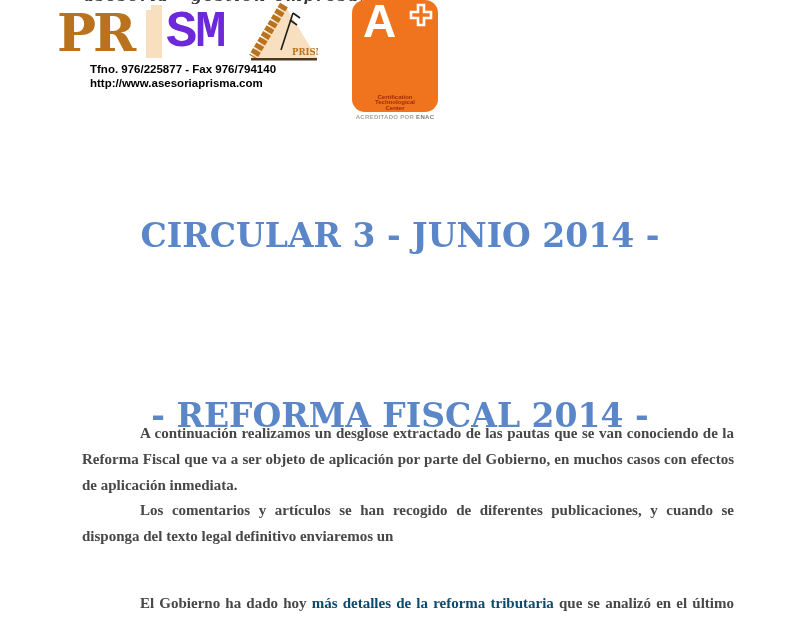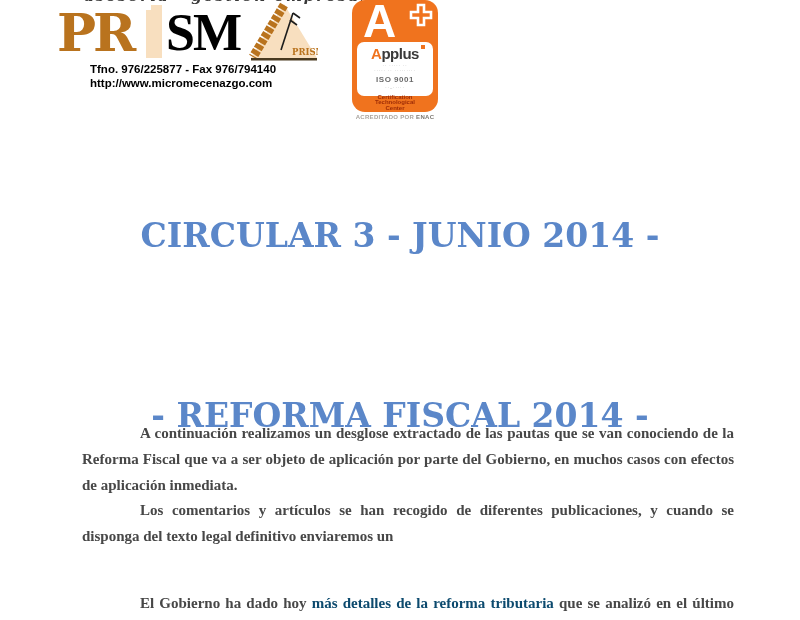--- a/index.html
+++ b/index.html
@@ -9,22 +9,22 @@
 
   
   .tagline-clip{position:absolute;left:84px;top:0;width:278px;height:7px;overflow:hidden;}
   .tagline-clip .tagline{display:block;margin-top:-13px;font-family:"DejaVu Serif",serif;
        font-style:italic;font-weight:bold;font-size:15px;letter-spacing:2px;color:#3a3a3a;white-space:nowrap;}
 
   .wm-pr{position:absolute;left:57px;top:8px;font-family:"DejaVu Serif",serif;font-weight:bold;
        font-size:52px;line-height:50px;color:#b9731e;letter-spacing:-3px;}
   .wm-ibar{position:absolute;left:146px;top:5px;width:16px;height:53px;background:#f8dfbf;}
   .wm-ibar:before{content:"";position:absolute;left:0;top:0;width:5px;height:5px;background:#fff;}
-  .wm-sm{position:absolute;left:166px;top:8px;font-family:Liberation Serif, serif;font-weight:bold;
-       font-size:52px;line-height:50px;color:#000000;letter-spacing:-2px;}
+  .wm-sm{position:absolute;left:166px;top:8px;font-family:Liberation Mono, monospace;font-weight:bold;
+       font-size:52px;line-height:50px;color:#6d28d9;letter-spacing:-2px;}
   .wm-triangle{position:absolute;left:248px;top:2px;}
 
   .address{position:absolute;left:90px;top:63px;font-size:11.5px;font-weight:bold;
        color:#000;line-height:13.5px;letter-spacing:0;}
 
   
   .applus{position:absolute;left:352px;top:0;width:86px;height:112px;background:#f0731e;
        border-radius:13px;}
   .applus-a{position:absolute;left:11px;top:-3px;color:#fff;font-weight:bold;font-size:46px;
        line-height:48px;font-family:"Liberation Sans",sans-serif;}
@@ -79,38 +79,28 @@
         <line x1="45" y1="11" x2="52" y2="16"></line>
         <line x1="42" y1="18" x2="49" y2="23"></line>
       </g>
       <text x="44" y="53" font-size="8.5" font-weight="bold" fill="#b9731e" font-family="DejaVu Serif, serif" text-anchor="start">PRISMA</text>
       <rect x="3" y="56" width="66" height="2.5" fill="#4a3a20"></rect>
     </svg>
   </div>
 
   <div class="address">
     <div>Tfno. 976/225877 - Fax 976/794140</div>
-    <div>http://www.micromecenazgo.com</div>
+    <div>http://www.asesoriaprisma.com</div>
   </div>
 
   <div class="applus">
     <div class="applus-a">A</div>
     <svg class="applus-plus" width="24" height="24" viewBox="0 0 24 24">
       <path d="M9 2 h6 v7 h7 v6 h-7 v7 h-6 v-7 h-7 v-6 h7 z" fill="none" stroke="#ffffff" stroke-width="2.6"></path>
     </svg>
-    <div class="applus-panel">
-      <span class="applus-word">
-        <span class="aw-a">A</span><span>pplus</span>
-        <span class="aw-reg"></span>
-      </span>
-      <div class="tinyline">·· ····· ··</div>
-      <div class="tinyline">····· ·· ·········</div>
-      <div class="iso">ISO 9001</div>
-      <div class="tinyline">··–·····</div>
-    </div>
     <div class="applus-band">
       <div>Certification</div>
       <div>Technological</div>
       <div>Center</div>
     </div>
   </div>
   <div class="enac"><span>ACREDITADO POR </span><b>ENAC</b></div>
 
   <div class="title main">CIRCULAR 3 - JUNIO 2014 -</div>
   <div class="title sub">- REFORMA FISCAL 2014 -</div>

